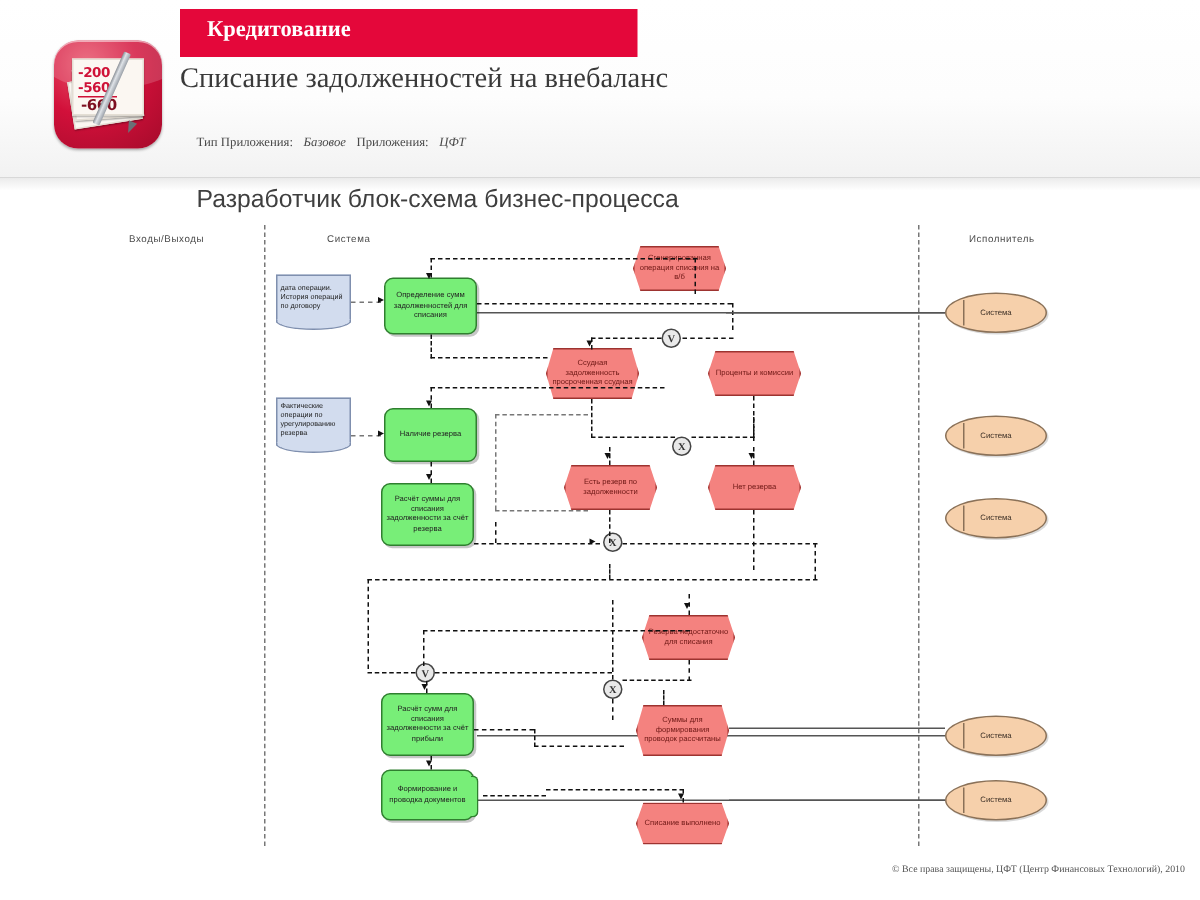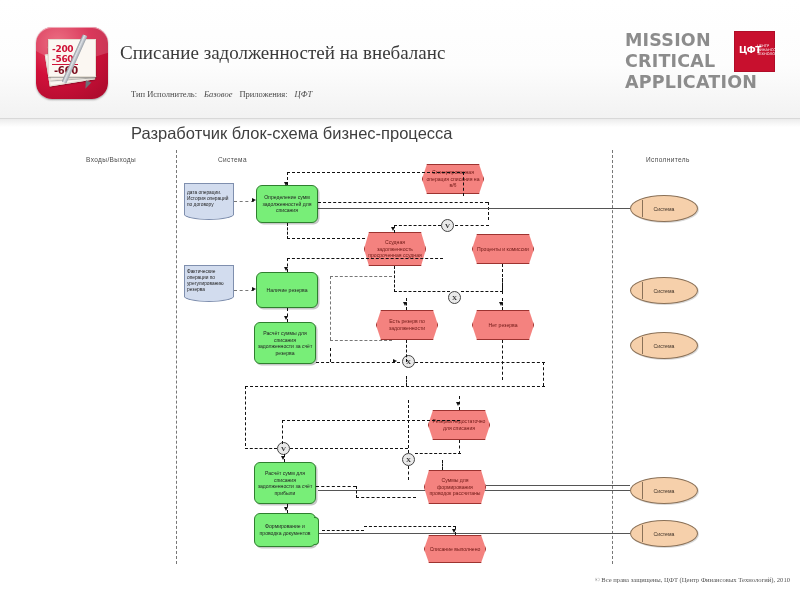--- a/index.html
+++ b/index.html
@@ -225,35 +225,27 @@
     <div class="paper" id="p2"></div>
     <div class="paper" id="p3"></div>
     <div class="amt" id="a1">-200</div>
     <div class="amt" id="a2">-560</div>
     <div id="a3line"></div>
     <div class="amt" id="a3">-660</div>
     <div id="pen"></div>
     <div id="pen-tip"></div>
   </div>
 
+  <div id="cat-tag">Кредитование</div>
   <div id="doc-title">Списание задолженностей на внебаланс</div>
 
   <div id="meta-line">
-    <span>Тип Исполнитель:</span><span class="sp"></span><span class="em">Базовое</span><span class="sp"></span><span>Приложения:</span><span class="sp"></span><span class="em">ЦФТ</span>
-  </div>
-
-  <div id="mc-logo">
-    <div class="mcline">MISSION</div>
-    <div class="mcline">CRITICAL</div>
-    <div class="mcline">APPLICATION</div>
-    <div id="cft-badge">
-      <div class="cft-txt">ЦФТ</div>
-      <div class="cft-sub">ЦЕНТР ФИНАНСОВЫХ ТЕХНОЛОГИЙ</div>
-    </div>
-  </div>
+    <span>Тип Приложения:</span><span class="sp"></span><span class="em">Базовое</span><span class="sp"></span><span>Приложения:</span><span class="sp"></span><span class="em">ЦФТ</span>
+  </div>
+
 </div>
 <div id="header-rule"></div>
 <div id="header-band"></div>
 
 <div id="slide-title">Разработчик блок-схема бизнес-процесса</div>
 
 <div id="diagram">
 
   <div class="lane-label" style="left:86px;  top:6px;">Входы/Выходы</div>
   <div class="lane-label" style="left:218px; top:6px;">Система</div>

